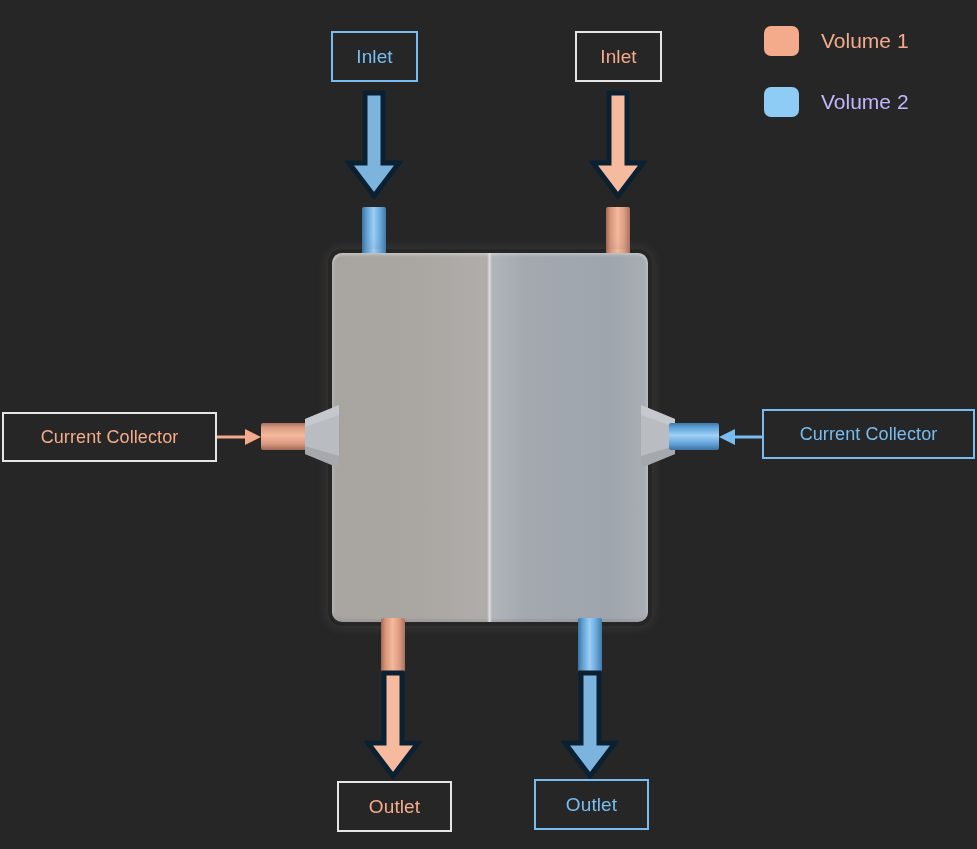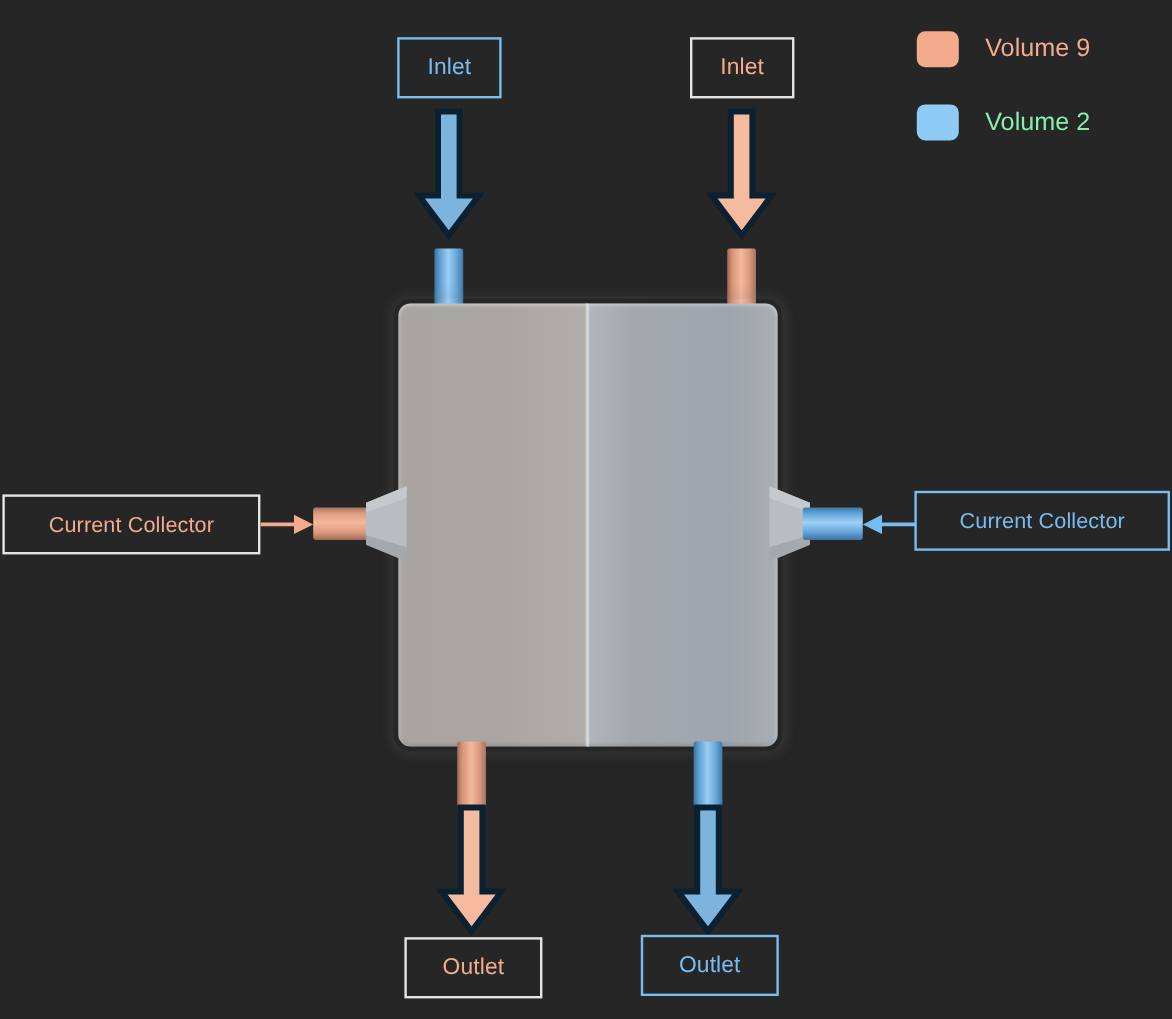--- a/index.html
+++ b/index.html
@@ -153,25 +153,25 @@
   }
 </style>
 </head>
 <body>
 
 <div id="stage">
 
   <div id="legend">
     <div class="legend-row">
       <div class="legend-swatch" style="background:#f4ab8b;"></div>
-      <div class="legend-label" style="color:#f4ab8b;">Volume 9</div>
+      <div class="legend-label" style="color:#f4ab8b;">Volume 1</div>
     </div>
     <div class="legend-row">
       <div class="legend-swatch" style="background:#8ecbf5;"></div>
-      <div class="legend-label" style="color:#86efac;">Volume 2</div>
+      <div class="legend-label" style="color:#c4b5fd;">Volume 2</div>
     </div>
   </div>
 
   <div class="label-box blue" style="left:331px; top:31px; width:87px; height:51px;">
     <span>Inlet</span>
   </div>
 
   <div class="big-arrow" style="left:345px; top:90px;">
     <svg width="58" height="110" viewBox="0 0 58 110">
       <polygon points="20,3 38,3 38,73 54,73 29,106 4,73 20,73" fill="#7cb4dd" stroke="#0b2030" stroke-width="5" stroke-linejoin="miter"></polygon>

